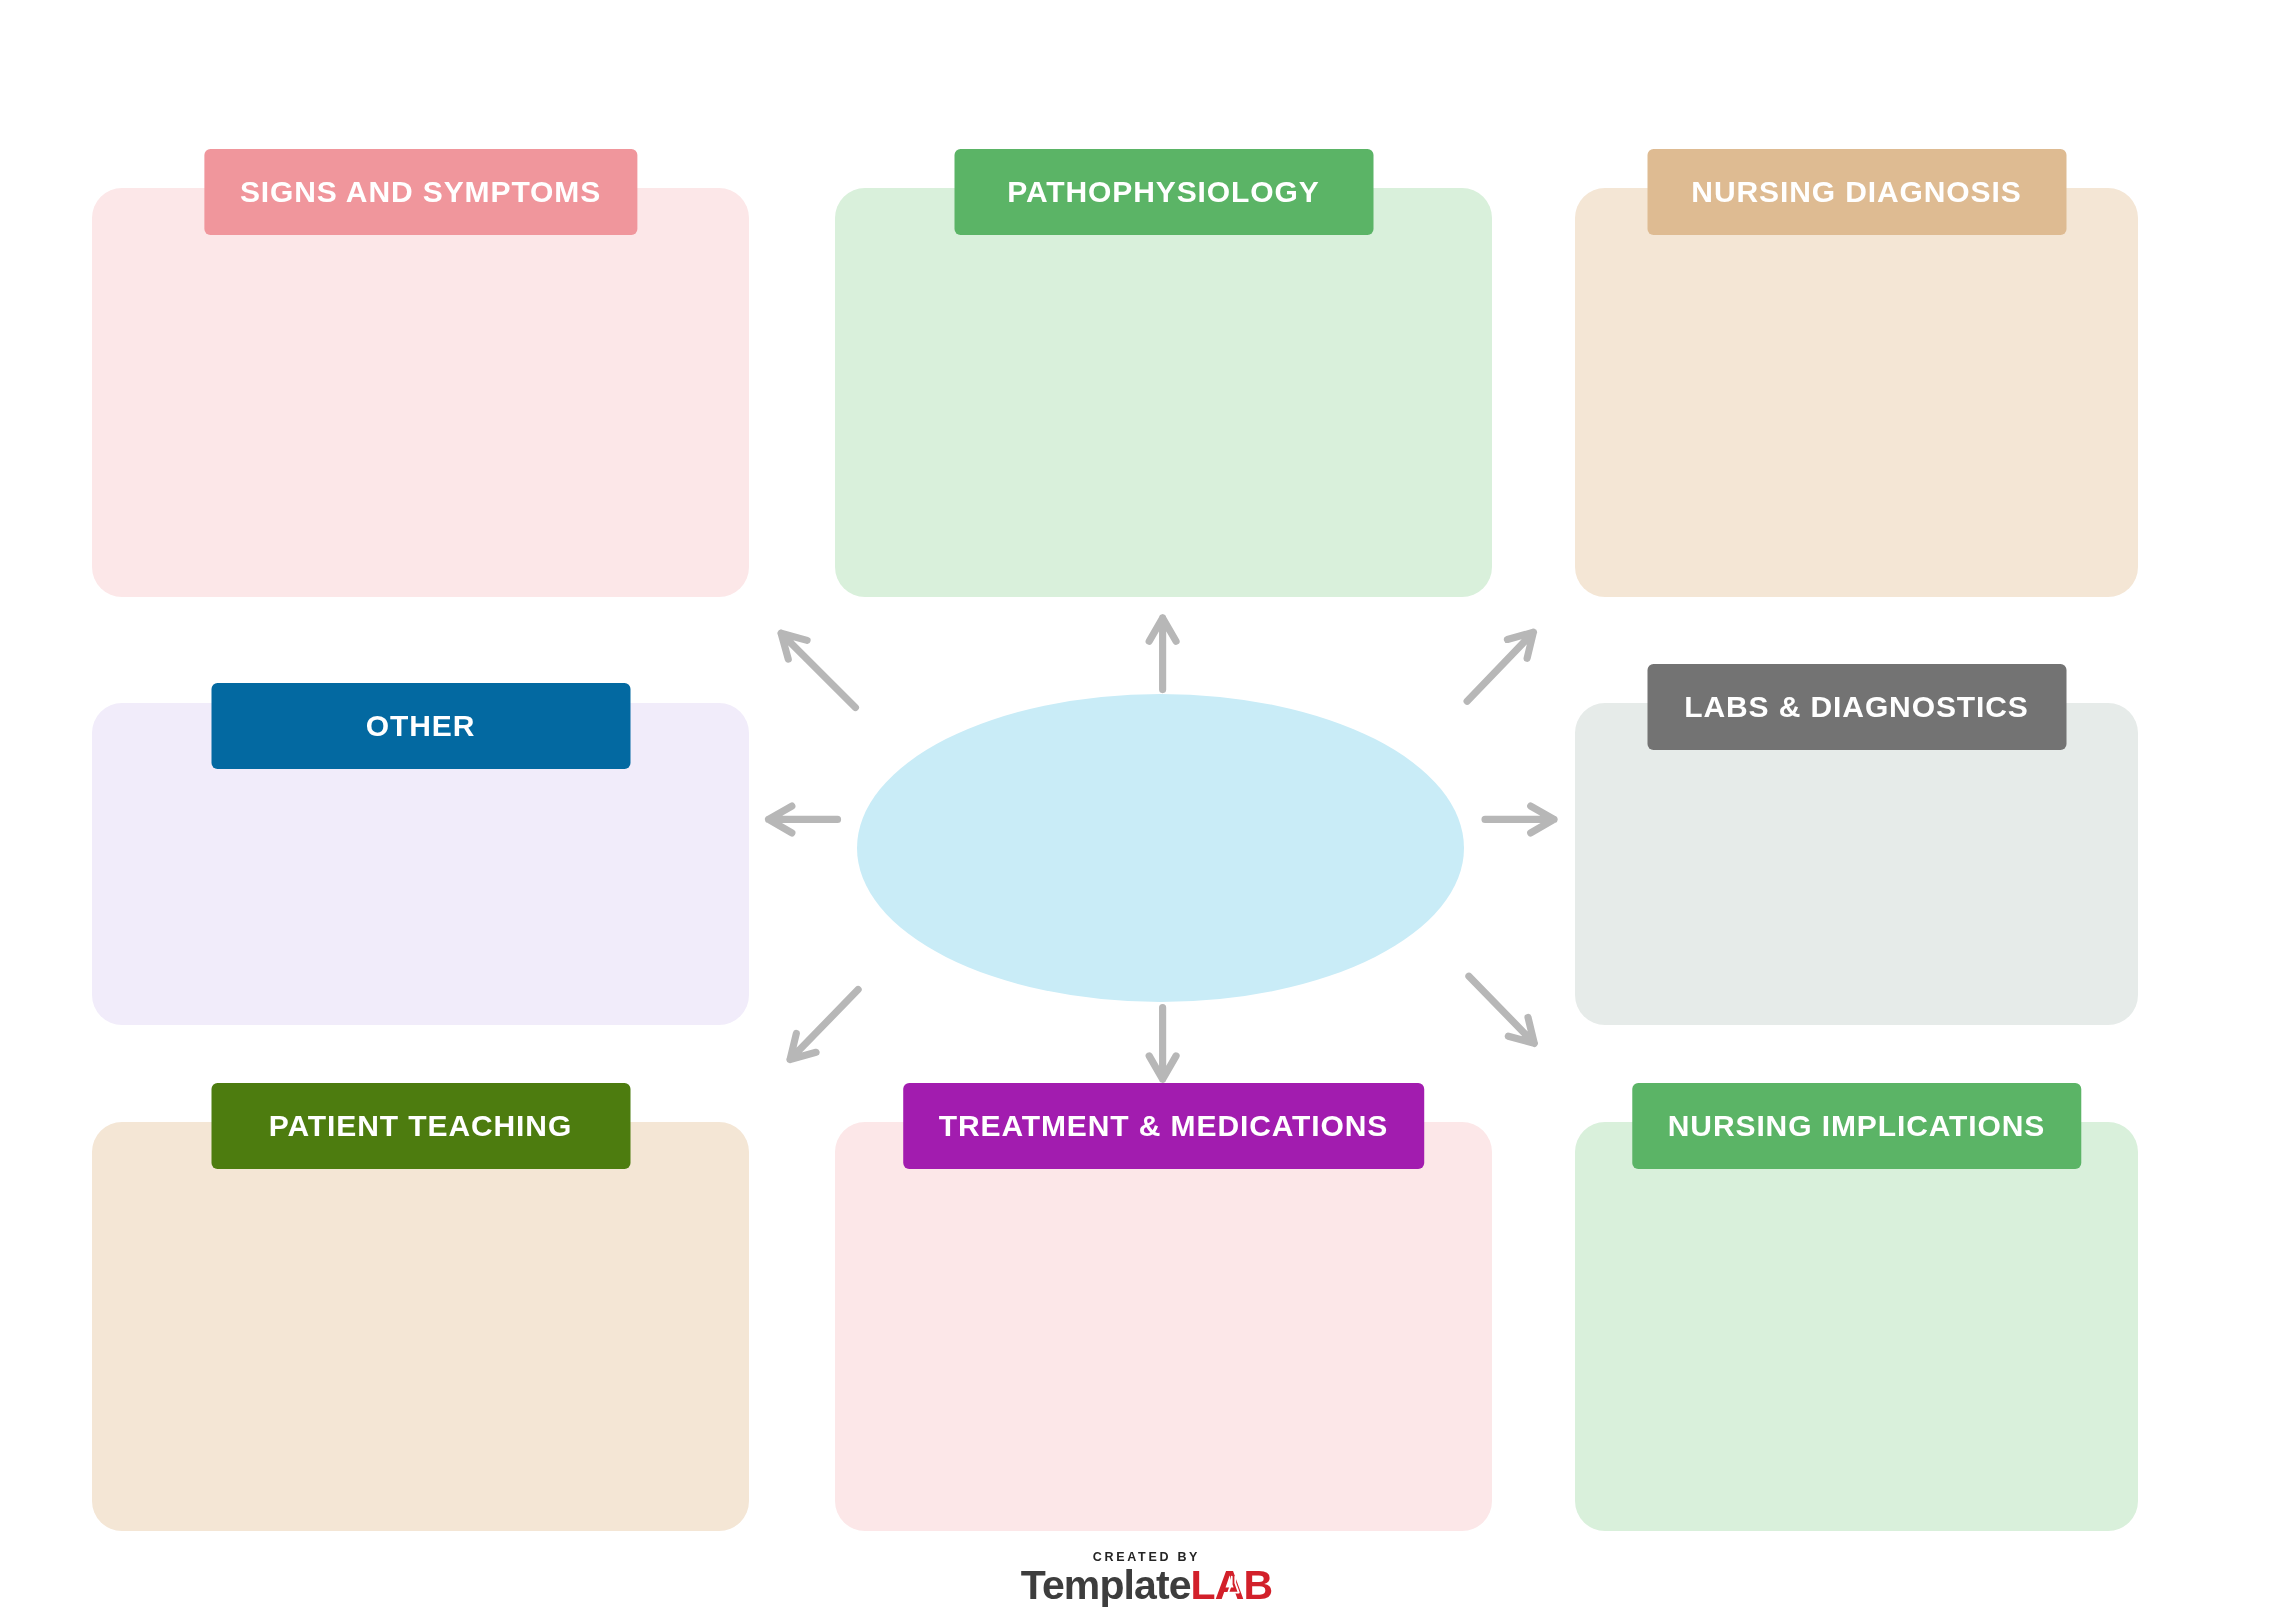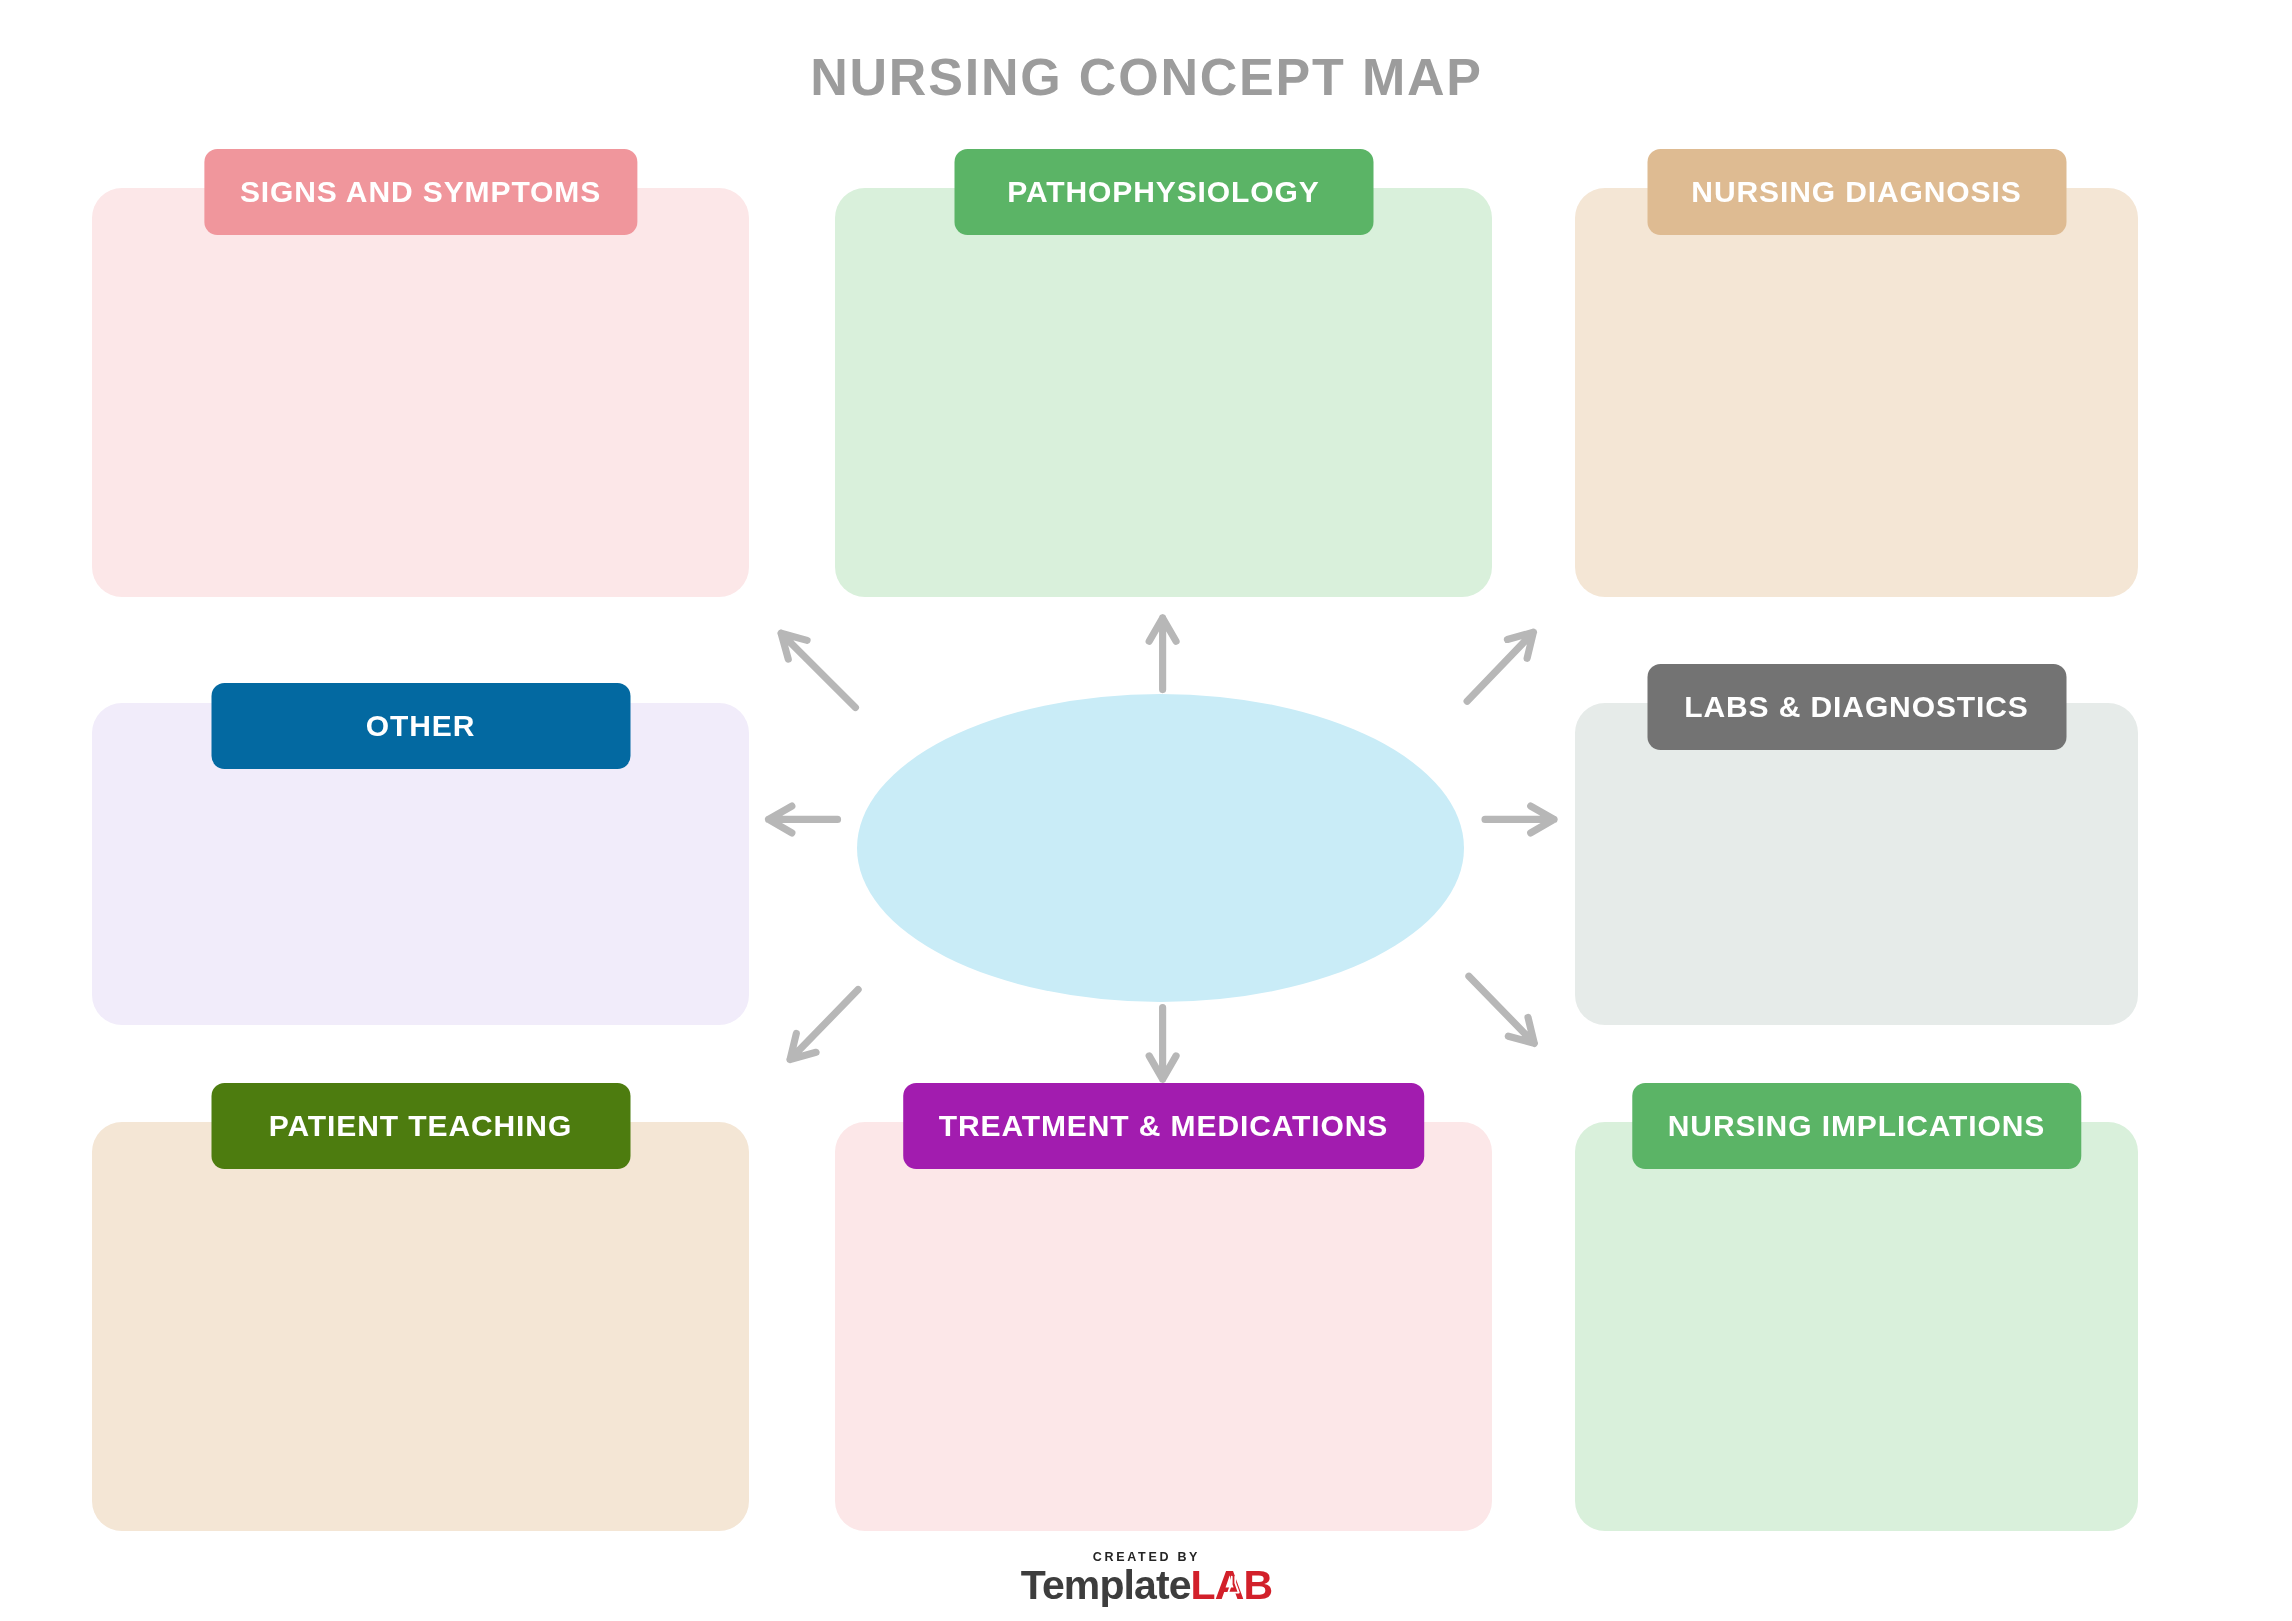--- a/index.html
+++ b/index.html
@@ -33,21 +33,21 @@
   }
   .box-header {
     position: absolute;
     top: -39px;
     left: 50%;
     transform: translateX(-50%);
     min-width: 419px;
     height: 86px;
     padding: 0 36px;
     box-sizing: border-box;
-    border-radius: 13px;
+    border-radius: 6px;
     display: flex;
     align-items: center;
     justify-content: center;
     white-space: nowrap;
   }
   .box-header span {
     color: #ffffff;
     font-size: 30px;
     font-weight: bold;
     letter-spacing: 0.9px;
@@ -106,21 +106,20 @@
     top: 22%;
     width: 14.3px;
     height: 23px;
   }
 </style>
 </head>
 <body>
 
 <div class="stage">
 
-  <h1 class="title">NURSING CONCEPT MAP</h1>
 
   <section class="box c1 r1">
     <div class="box-body" style="background-color: rgb(252, 231, 232);"></div>
     <div class="box-header" style="background-color: rgb(240, 150, 156);">
       <span>SIGNS AND SYMPTOMS</span>
     </div>
   </section>
 
   <section class="box c2 r1">
     <div class="box-body" style="background-color: rgb(217, 240, 219);"></div>

